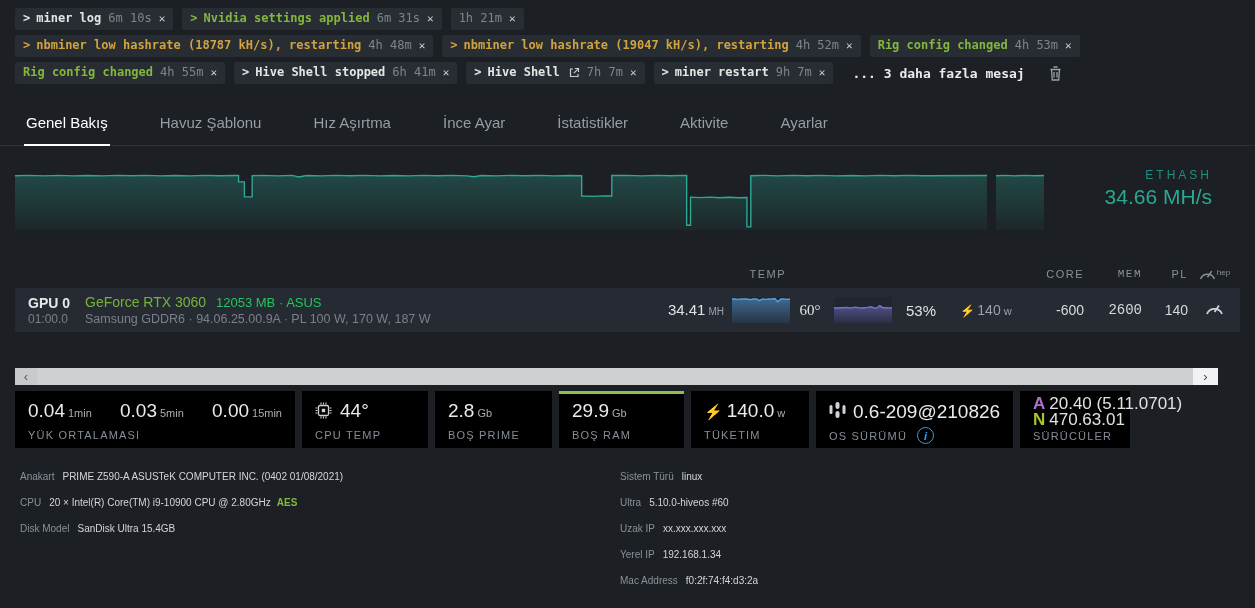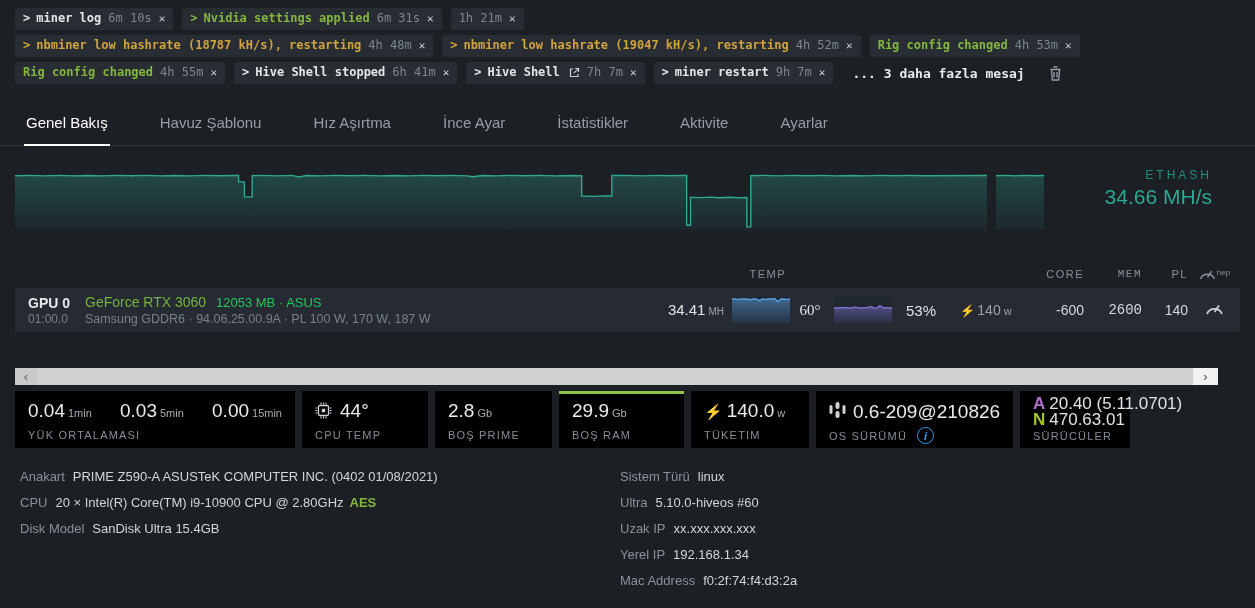--- a/index.html
+++ b/index.html
@@ -109,21 +109,21 @@
   .hive-icon-wrap { margin-right:7px; position:relative; top:1px; }
   .drv-line { font-size:17px; color:#dfe2e5; line-height:16px; white-space:nowrap; }
   .drv-a { color:#b06fc9; font-weight:700; margin-right:4px; }
   .drv-n { color:#a6c42c; font-weight:700; margin-right:4px; }
   .card-drivers .card-label { margin-top:2px; }
 
   
   .sysinfo { display:flex; padding:0 15px; margin-top:16px; }
   .sys-col-left { width:605px; padding-left:5px; }
   .sys-col-right { flex:1; }
-  .sys-row { font-size:13px; line-height:26px; white-space:nowrap; }
+  .sys-row { font-size:10px; line-height:26px; white-space:nowrap; }
   .sys-label { color:#8a9199; margin-right:8px; }
   .sys-value { color:#d2d6da; }
   .aes { color:#84b63e; font-weight:700; margin-left:6px; }
 </style>
 </head>
 <body>
 
 <svg width="0" height="0" style="position:absolute">
   <defs>
     <linearGradient id="gradTeal" x1="0" y1="0" x2="0" y2="1">

